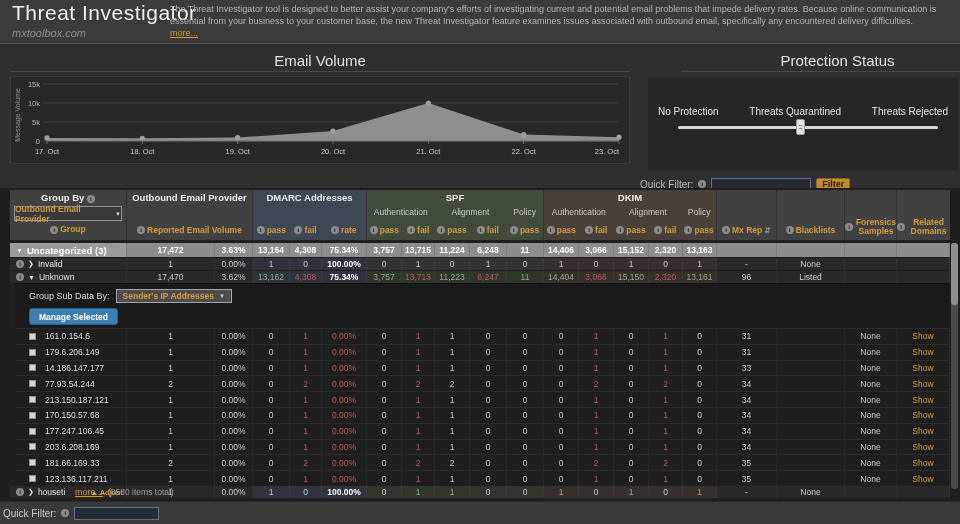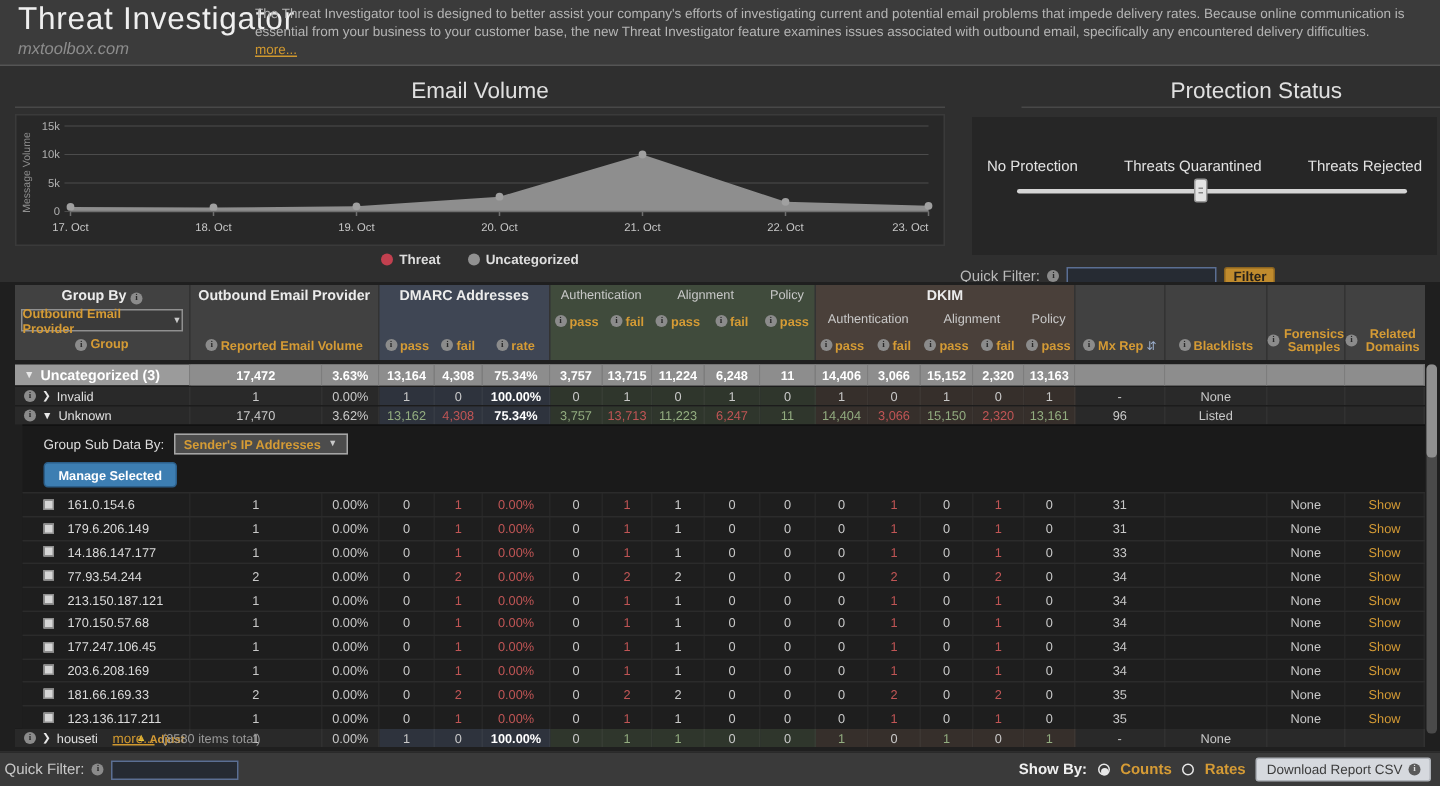--- a/index.html
+++ b/index.html
@@ -144,24 +144,20 @@
           <text x="322" y="77" fill="#c8c8c8" font-size="7.5" text-anchor="middle">20. Oct</text>
           <line x1="417.3333333333333" y1="64" x2="417.3333333333333" y2="67" stroke="#6e6e6e" stroke-width="1"></line>
           <text x="417.3333333333333" y="77" fill="#c8c8c8" font-size="7.5" text-anchor="middle">21. Oct</text>
           <line x1="512.6666666666667" y1="64" x2="512.6666666666667" y2="67" stroke="#6e6e6e" stroke-width="1"></line>
           <text x="512.6666666666667" y="77" fill="#c8c8c8" font-size="7.5" text-anchor="middle">22. Oct</text>
           <line x1="608" y1="64" x2="608" y2="67" stroke="#6e6e6e" stroke-width="1"></line>
           <text x="608" y="77" fill="#c8c8c8" font-size="7.5" text-anchor="end">23. Oct</text>
           <text x="9" y="38" fill="#8f8f8f" font-size="7" text-anchor="middle" transform="rotate(-90 9 38)">Message Volume</text>
         </svg></div>
   </div>
-  <div class="legend">
-    <span><span class="dot" id="dot-threat" style="background: rgb(194, 64, 79);"></span><span>Threat</span></span>
-    <span><span class="dot" id="dot-uncat" style="background: rgb(145, 145, 145);"></span><span>Uncategorized</span></span>
-  </div>
 
   <div class="prot-panel">
     <div class="prot-labels">
       <span>No Protection</span>
       <span>Threats Quarantined</span>
       <span>Threats Rejected</span>
     </div>
     <div class="slider-track">
       <div class="slider-handle" id="slider-handle" style="left: calc(47% - 4px);"></div>
     </div>
@@ -209,20 +205,21 @@
                 <span class="info">i</span>
                 <span>fail</span>
               </div>
             <div class="leaf" style="width:45px">
                 <span class="info">i</span>
                 <span>rate</span>
               </div>
           </div>
         </div>
         <div class="hsec bg-spf" style="width:177px">
+          <div class="t">SPF</div>
           <div class="m">
             <div style="width:68px">Authentication</div>
             <div style="width:72px">Alignment</div>
             <div style="width:37px">Policy</div>
           </div>
           <div class="b">
             <div class="leaf" style="width:35px">
                 <span class="info">i</span>
                 <span>pass</span>
               </div>
@@ -1182,25 +1179,14 @@
         <div class="thumb"></div>
       </div>
   </div>
 
   <div class="bottom">
     <div class="bf">
       <span>Quick Filter:</span>
       <span class="info">i</span>
       <input style="">
     </div>
-    <div class="br">
-      <span class="showby">Show By:</span>
-      <span class="radio sel"></span>
-      <span class="orange">Counts</span>
-      <span class="radio"></span>
-      <span class="orange">Rates</span>
-      <button class="btn-dl">
-        <span>Download Report CSV</span>
-          <span class="info info-dark">i</span>
-      </button>
-    </div>
   </div>
 </div>
 
 </body></html>

